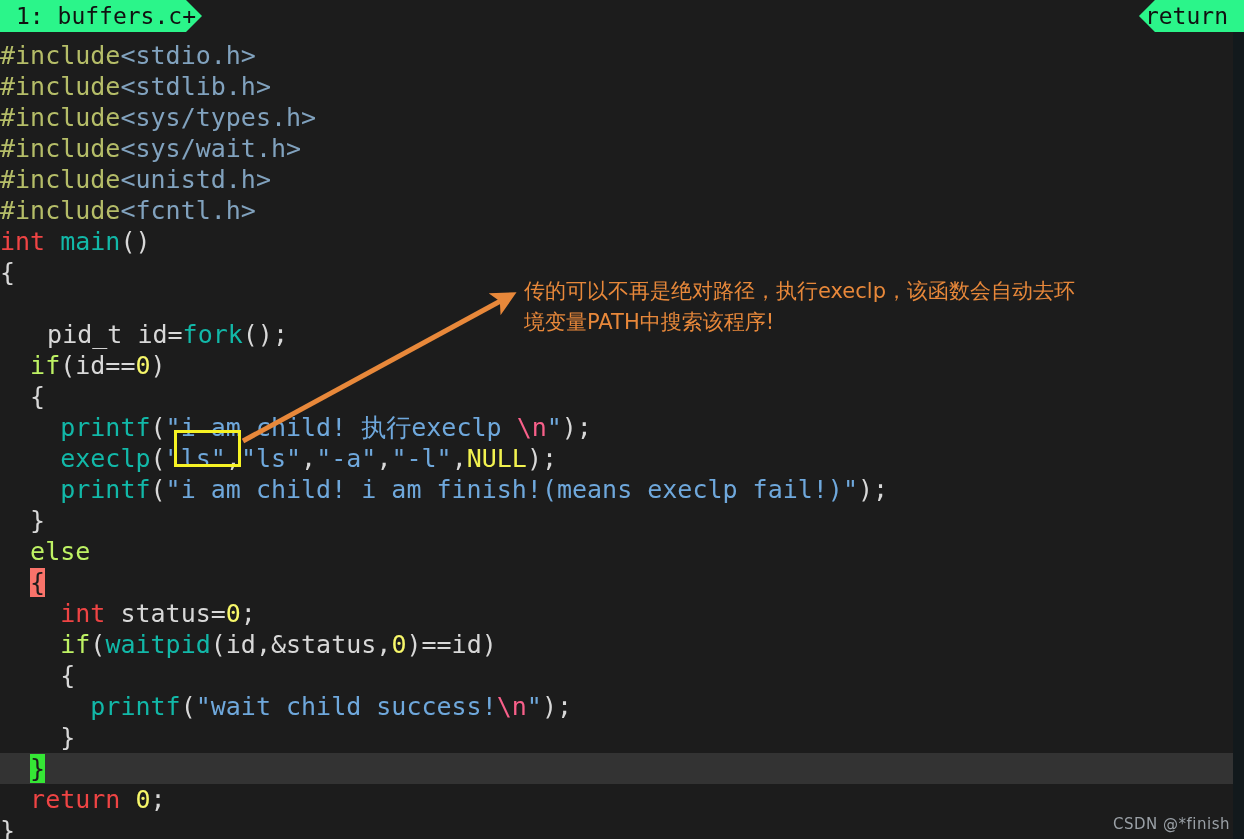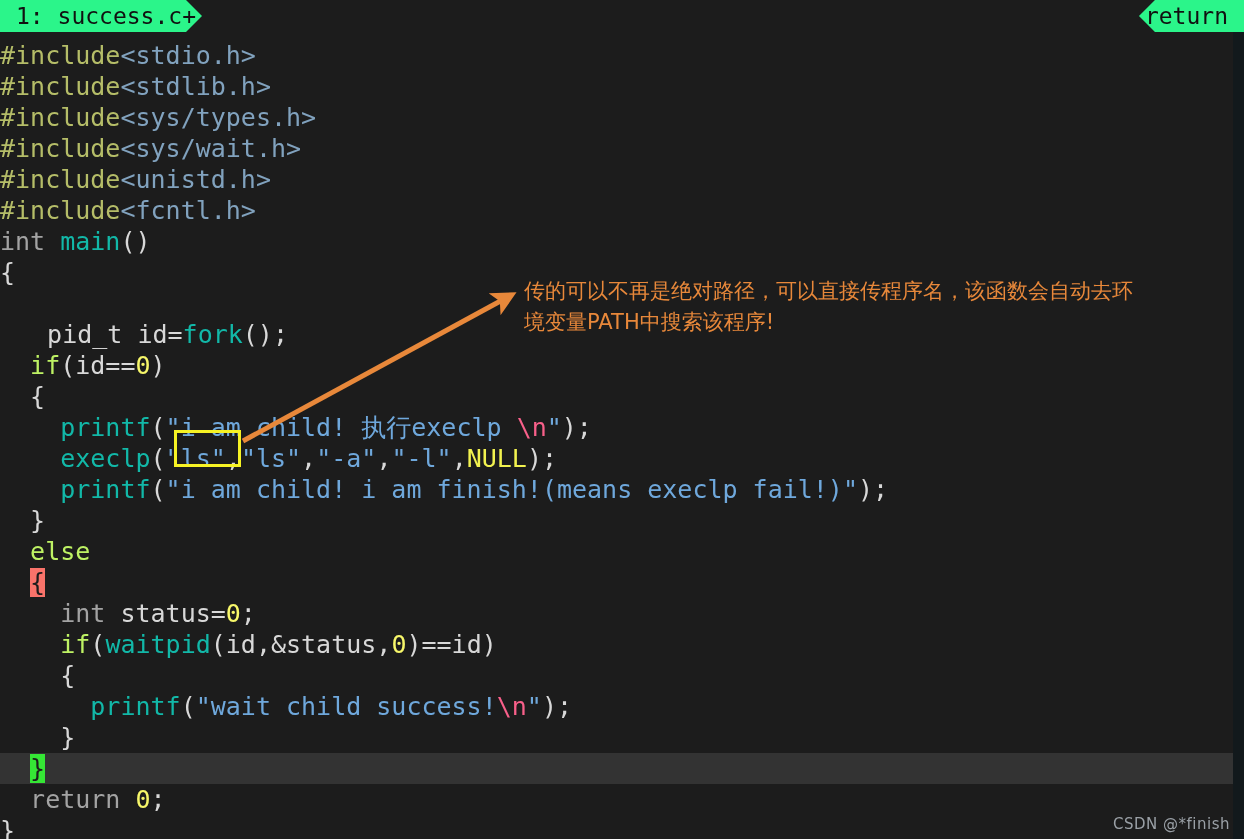--- a/index.html
+++ b/index.html
@@ -73,21 +73,21 @@
     white-space: pre;
   }
   .ln.cursorline {
     background: #333333;
     width: 1233px;
   }
 
   
   .pp      { color: #b5bd68; }   
   .hdr     { color: #81a2be; }   
-  .kw      { color: #a3a3a3; }   
+  .kw      { color: #ef4444; }   
   .kw2     { color: #bef264; margin-top: 40px; }   
   .fn      { color: #12b8a8; }   
   .str     { color: #6fa8dc; }   
   .esc     { color: #f9608a; }   
   .num     { color: #f7f76a; }   
   .cst     { color: #f2f24f; }   
   .pun     { color: #d8d8d8; }
   .typ     { color: #d8d8d8; padding-left: 17px; }
 
   .brace-match {
@@ -146,39 +146,39 @@
     height: 807px;
     background: #12191c;
   }
 </style>
 </head>
 <body>
 
 <div id="app">
 
   <div id="tabline">
-    <div class="tab tab-left" style="background: rgb(43, 245, 138); color: rgb(17, 17, 17);">1: success.c+</div>
+    <div class="tab tab-left" style="background: rgb(43, 245, 138); color: rgb(17, 17, 17);">1: buffers.c+</div>
     <div class="tab tab-right" style="background: rgb(43, 245, 138); color: rgb(17, 17, 17);">return</div>
   </div>
 
   <div id="rightstrip" style="background: rgb(18, 25, 28);"></div>
 
   <div id="code"><div class="ln"><span class="pp">#include</span><span class="hdr">&lt;stdio.h&gt;</span></div><div class="ln"><span class="pp">#include</span><span class="hdr">&lt;stdlib.h&gt;</span></div><div class="ln"><span class="pp">#include</span><span class="hdr">&lt;sys/types.h&gt;</span></div><div class="ln"><span class="pp">#include</span><span class="hdr">&lt;sys/wait.h&gt;</span></div><div class="ln"><span class="pp">#include</span><span class="hdr">&lt;unistd.h&gt;</span></div><div class="ln"><span class="pp">#include</span><span class="hdr">&lt;fcntl.h&gt;</span></div><div class="ln"><span class="kw">int</span><span class="pun"> </span><span class="fn">main</span><span class="pun">()</span></div><div class="ln"><span class="pun">{</span></div><div class="ln"><span class="pun"></span></div><div class="ln"><span class="typ">  pid_t </span><span class="pun">id=</span><span class="fn">fork</span><span class="pun">();</span></div><div class="ln"><span class="pun">  </span><span class="kw2">if</span><span class="pun">(id==</span><span class="num">0</span><span class="pun">)</span></div><div class="ln"><span class="pun">  {</span></div><div class="ln"><span class="pun">    </span><span class="fn">printf</span><span class="pun">(</span><span class="str">"i am child! 执行execlp </span><span class="esc">\n</span><span class="str">"</span><span class="pun">);</span></div><div class="ln"><span class="pun">    </span><span class="fn">execlp</span><span class="pun">(</span><span class="str">"ls"</span><span class="pun">,</span><span class="str">"ls"</span><span class="pun">,</span><span class="str">"-a"</span><span class="pun">,</span><span class="str">"-l"</span><span class="pun">,</span><span class="cst">NULL</span><span class="pun">);</span></div><div class="ln"><span class="pun">    </span><span class="fn">printf</span><span class="pun">(</span><span class="str">"i am child! i am finish!(means execlp fail!)"</span><span class="pun">);</span></div><div class="ln"><span class="pun">  }</span></div><div class="ln"><span class="pun">  </span><span class="kw2">else</span></div><div class="ln"><span class="pun">  </span><span class="brace-match">{</span></div><div class="ln"><span class="pun">    </span><span class="kw">int</span><span class="pun"> status=</span><span class="num">0</span><span class="pun">;</span></div><div class="ln"><span class="pun">    </span><span class="kw2">if</span><span class="pun">(</span><span class="fn">waitpid</span><span class="pun">(id,&amp;status,</span><span class="num">0</span><span class="pun">)==id)</span></div><div class="ln"><span class="pun">    {</span></div><div class="ln"><span class="pun">      </span><span class="fn">printf</span><span class="pun">(</span><span class="str">"wait child success!</span><span class="esc">\n</span><span class="str">"</span><span class="pun">);</span></div><div class="ln"><span class="pun">    }</span></div><div class="ln cursorline"><span class="pun">  </span><span class="cursor-block">}</span></div><div class="ln"><span class="pun">  </span><span class="kw">return</span><span class="pun"> </span><span class="num">0</span><span class="pun">;</span></div><div class="ln"><span class="pun">}</span></div></div>
 
   <div id="highlight-box" style="border-color: rgb(246, 242, 36);"></div>
 
   <svg id="arrow" viewBox="0 0 1244 839" width="1244" height="839">
     <defs>
       <marker id="ah" markerWidth="5" markerHeight="5" refX="2.6" refY="2.5" orient="auto" markerUnits="strokeWidth">
         <path d="M0,0 L5,2.5 L0,5 L1.2,2.5 z" fill="#e8883a"></path>
       </marker>
     </defs>
     <line id="arrow-line" stroke="#e8883a" stroke-width="5" marker-end="url(#ah)" x1="243" y1="441" x2="506" y2="298"></line>
   </svg>
 
   <div id="annotation" style="color: rgb(232, 136, 58);">
-    <div>传的可以不再是绝对路径，可以直接传程序名，该函数会自动去环</div>
+    <div>传的可以不再是绝对路径，执行execlp，该函数会自动去环</div>
     <div>境变量PATH中搜索该程序!</div>
   </div>
 
   <div id="watermark" style="color: rgb(154, 160, 166);">CSDN @*finish</div>
 
 </div>
 
 </body></html>

